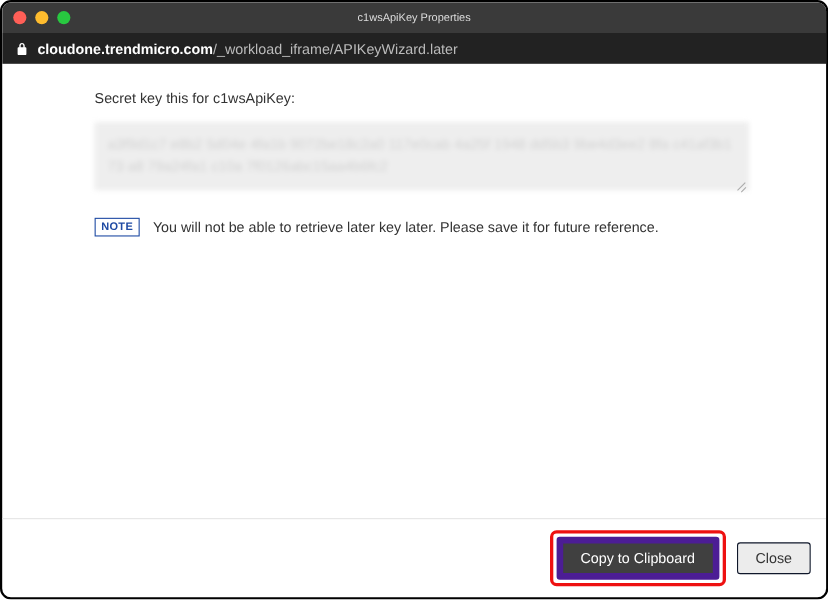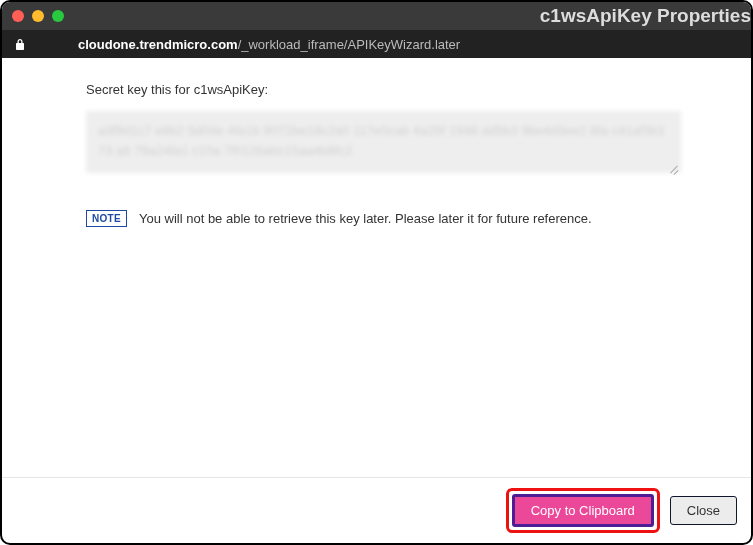--- a/index.html
+++ b/index.html
@@ -4,38 +4,38 @@
 <style>
   * { box-sizing: border-box; margin: 0; padding: 0; }
   html, body { width: 753px; height: 545px; font-family: -apple-system, BlinkMacSystemFont, "Segoe UI", Arial, sans-serif; background: #fff; }
   .window { width: 753px; height: 545px; border: 2px solid #000; border-radius: 10px; overflow: hidden; display: flex; flex-direction: column; background: #fff; }
   .titlebar { height: 28px; background: #3a3a3a; display: flex; align-items: center; position: relative; }
   .traffic { display: flex; gap: 8px; margin-left: 10px; }
   .tl { width: 12px; height: 12px; border-radius: 50%; }
   .tl.red { background: #ff5f57; }
   .tl.yellow { background: #febc2e; }
   .tl.green { background: #28c840; }
-  .title { position: absolute; left: 0; right: 0; text-align: right; color: #ddd; font-size: 19px; font-weight: 700; pointer-events: none; }
+  .title { position: absolute; left: 0; right: 0; text-align: center; color: #ddd; font-size: 10px; font-weight: 400; pointer-events: none; }
   .addressbar { height: 28px; background: #222; display: flex; align-items: center; padding: 0 12px; color: #fff; font-size: 13px; }
   .addressbar .lock { margin-right: 8px; display: inline-flex; }
-  .addressbar .domain { font-weight: 700; color: #fff; margin-left: 44px; }
+  .addressbar .domain { font-weight: 700; color: #fff; }
   .addressbar .path { color: #bbb; }
   .content { flex: 1; padding: 24px 40px 0 84px; color: #333; font-size: 13px; position: relative; }
   .label { margin-bottom: 14px; }
   .secret-box { width: 595px; height: 62px; background: #eee; border: none; resize: none; padding: 10px 12px; font-size: 13px; color: #d2d2d2; filter: blur(2.2px); line-height: 1.5; font-family: inherit; }
   .secret-wrap { position: relative; width: 595px; }
   .resize-handle { position: absolute; right: 3px; bottom: 3px; width: 10px; height: 10px; pointer-events: none; }
   .resize-handle::before, .resize-handle::after { content: ""; position: absolute; background: #aaa; height: 1px; transform: rotate(-45deg); }
   .resize-handle::before { width: 10px; right: -1px; bottom: 3px; }
   .resize-handle::after { width: 6px; right: -1px; bottom: 0px; }
-  .note-row { display: flex; align-items: center; gap: 12px; margin-top: 34px; }
+  .note-row { display: flex; align-items: center; gap: 12px; margin-top: 22px; }
   .note-badge { border: 1px solid #1f4aa3; color: #1f4aa3; font-size: 10px; font-weight: 600; padding: 2px 5px; letter-spacing: 0.3px; }
   .footer { border-top: 1px solid #e5e5e5; padding: 10px 14px; display: flex; justify-content: flex-end; gap: 10px; align-items: center; }
   .btn { font-size: 13px; padding: 6px 16px; border-radius: 3px; cursor: pointer; }
-  .btn-primary { background: #ec4899; color: #fff; border: 3px solid #4c1d95; }
+  .btn-primary { background: #404040; color: #fff; border: 6px solid #4c1d95; }
   .btn-secondary { background: #ececec; color: #333; border: 1px solid #0f172a; }
   .highlight-ring { border: 3px solid #e11; border-radius: 6px; padding: 3px; display: inline-flex; }
 </style>
 </head>
 <body>
 
 <div class="window">
 
   <div class="titlebar">
     <div class="traffic">
@@ -59,21 +59,21 @@
   <div class="content">
     <div class="label">Secret key this for c1wsApiKey:</div>
 
     <div class="secret-wrap">
       <textarea class="secret-box" readonly="" style="">a3f9d1c7 e8b2 5d04e 4fa1b 9072be18c2a0 117e0cab 4a25f 1948 dd5b3 9be4d3ee2 8fa c41af3b1 73 a8 79a24fa1 c10a 7f0126abc15aa4b6fc2</textarea>
       <div class="resize-handle"></div>
     </div>
 
     <div class="note-row">
       <span class="note-badge">NOTE</span>
-      <span>You will not be able to retrieve this key later. Please later it for future reference.</span>
+      <span>You will not be able to retrieve later key later. Please save it for future reference.</span>
     </div>
   </div>
 
   <div class="footer">
     <span class="highlight-ring">
       <button class="btn btn-primary">Copy to Clipboard</button>
     </span>
     <button class="btn btn-secondary">Close</button>
   </div>
 

